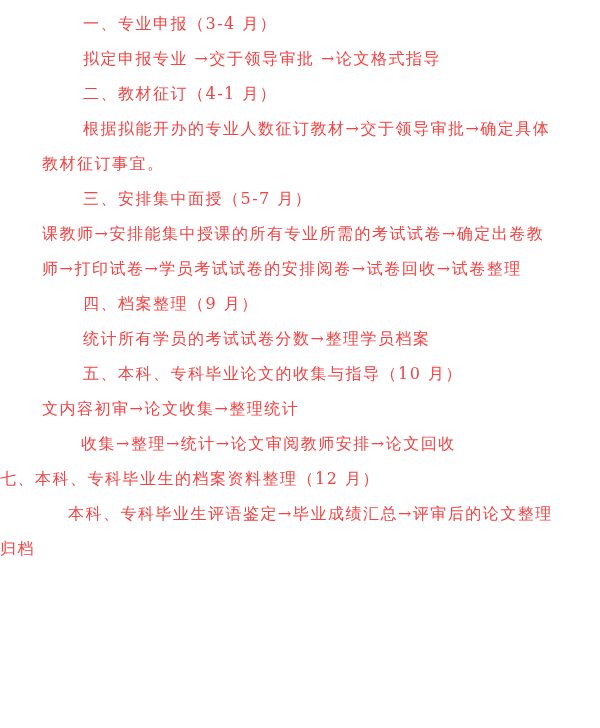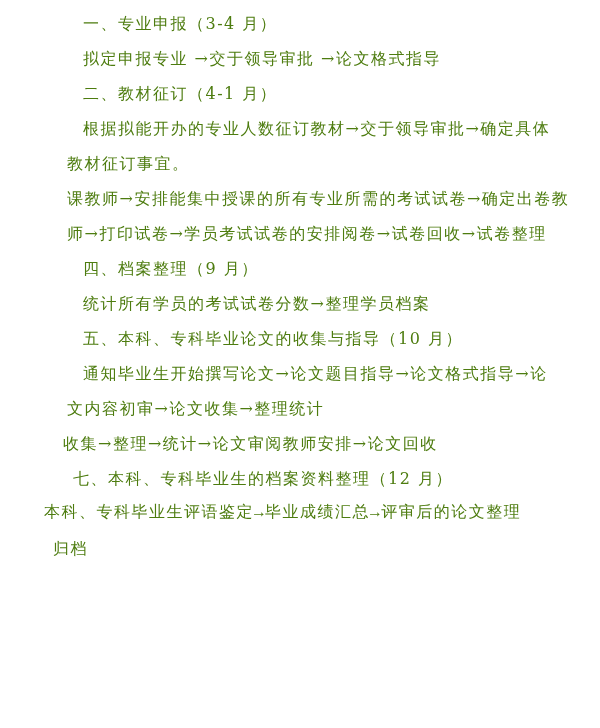--- a/index.html
+++ b/index.html
@@ -13,52 +13,52 @@
     height: 728px;
     background: #ffffff;
     overflow: hidden;
     font-family: "DejaVu Serif", "Liberation Serif", serif;
   }
   .doc {
     position: absolute;
     top: 6px;
     left: 0;
     width: 600px;
-    color: #4d7c0f;
+    color: #ef4444;
     font-size: 16px;
     letter-spacing: 1.5px;
   }
   .line {
     height: 35px;
     line-height: 35px;
     white-space: pre;
   }
   
   .i83 { padding-left: 83px; }
-  .i58 { padding-left: 67px; }
-  .i81 { padding-left: 63px; }
-  .i73 { padding-left: 73px; }
-  .i68 { padding-left: 44px; font-family: Liberation Mono, monospace; }
-  .i53 { padding-left: 53px; }
+  .i58 { padding-left: 42px; }
+  .i81 { padding-left: 81px; }
+  .i73 { }
+  .i68 { padding-left: 68px; }
+  .i53 { }
 </style>
 </head>
 <body>
 
 <div class="page">
   <div class="doc">
     <div class="line i83">一、专业申报（3-4 月）</div>
     <div class="line i83">拟定申报专业 →交于领导审批 →论文格式指导</div>
     <div class="line i83">二、教材征订（4-1 月）</div>
     <div class="line i83">根据拟能开办的专业人数征订教材→交于领导审批→确定具体</div>
     <div class="line i58">教材征订事宜。</div>
+    <div class="line i83">三、安排集中面授（5-7 月）</div>
     <div class="line i58">课教师→安排能集中授课的所有专业所需的考试试卷→确定出卷教</div>
     <div class="line i58">师→打印试卷→学员考试试卷的安排阅卷→试卷回收→试卷整理</div>
     <div class="line i83">四、档案整理（9 月）</div>
     <div class="line i83">统计所有学员的考试试卷分数→整理学员档案</div>
     <div class="line i83">五、本科、专科毕业论文的收集与指导（10 月）</div>
-    <div class="line i83">通知毕业生开始撰写论文→论文题目指导→论文格式指导→论</div>
     <div class="line i58">文内容初审→论文收集→整理统计</div>
     <div class="line i81">收集→整理→统计→论文审阅教师安排→论文回收</div>
     <div class="line i73">七、本科、专科毕业生的档案资料整理（12 月）</div>
     <div class="line i68">本科、专科毕业生评语鉴定→毕业成绩汇总→评审后的论文整理</div>
     <div class="line i53">归档</div>
   </div>
 </div>
 
 </body></html>

